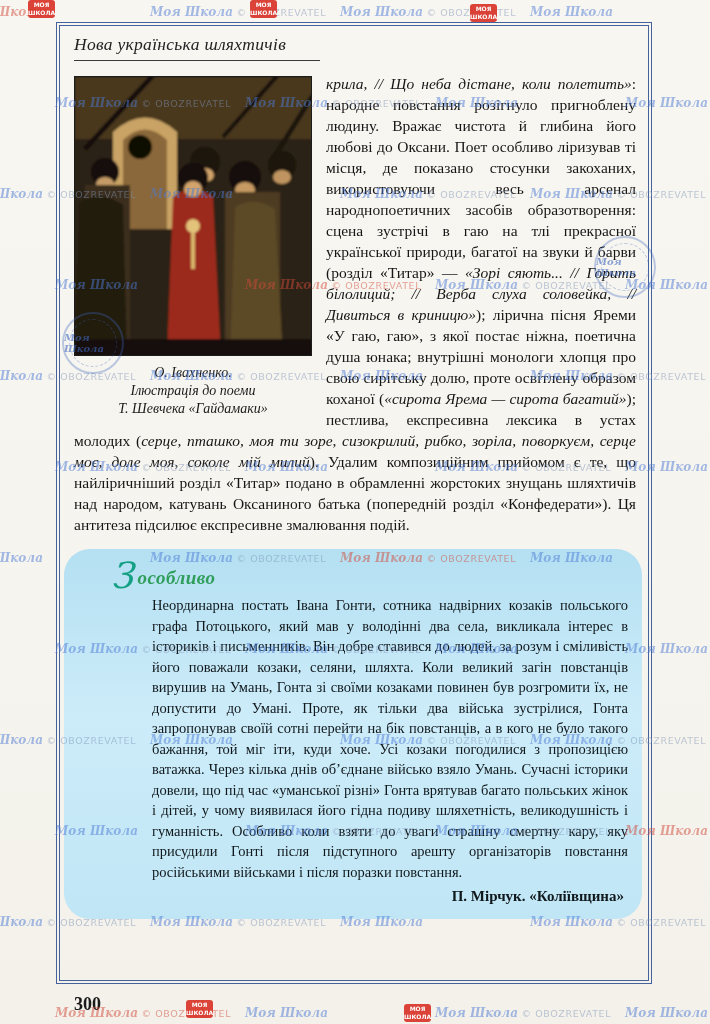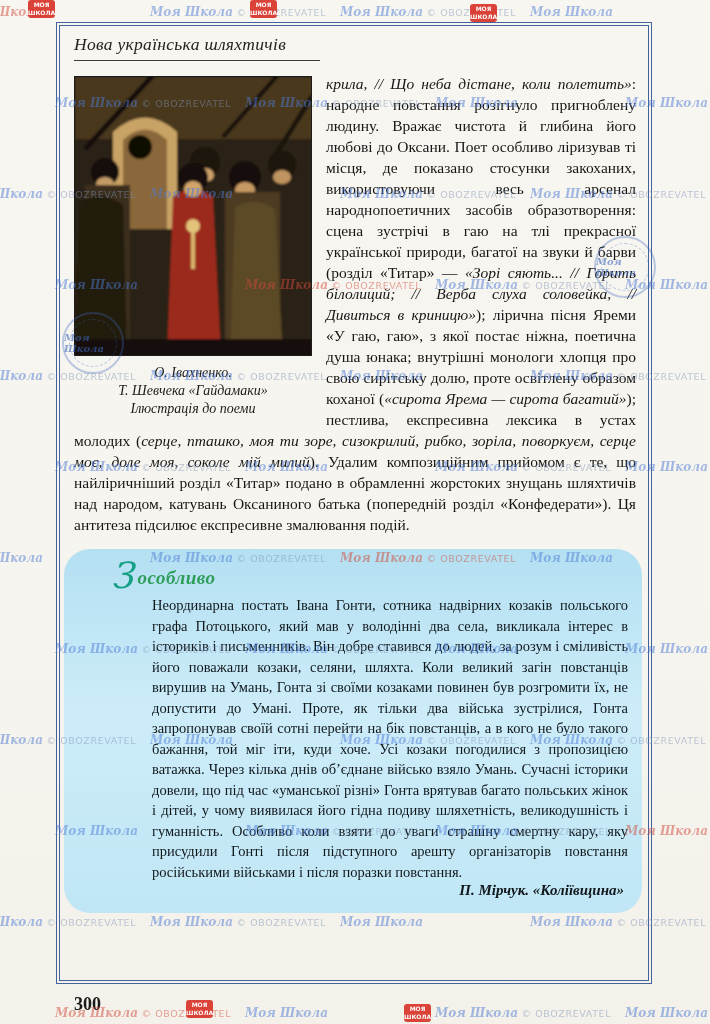--- a/index.html
+++ b/index.html
@@ -33,21 +33,21 @@
   .note-box { clear:none; margin-top:14px; margin-left:-10px; width:578px;
               background:linear-gradient(180deg,#b4e0f2 0%, #cdecf9 45%, #c0e6f5 100%);
               border-radius:26px; padding:4px 14px 14px 0; position:relative; }
   .note-title { margin-left:50px; height:38px; display:flex; align-items:flex-end; }
   .note-initial { font-family:"DejaVu Serif", serif; font-style:italic; font-size:36px;
                   line-height:30px; color:#14a084; margin-right:1px; transform:skewX(-6deg); }
   .note-title-rest { font-style:italic; font-weight:bold; font-size:19px; color:#2f9e5b;
                      letter-spacing:.5px; padding-bottom:2px; }
   .note-text { margin-left:88px; margin-top:4px; font-size:14.5px; line-height:20.5px;
                text-align:justify; color:#10181c; }
-  .note-attribution { margin-top:0; margin-right:4px; text-align:right; font-style:italic;
+  .note-attribution { margin-top:6px; margin-right:4px; text-align:right; 
                       font-weight:bold; font-size:15px; color:#10181c; }
 
   .page-number { position:absolute; left:74px; bottom:9px; font-weight:bold; font-size:18px; color:#1a1a1a; z-index:2; }
 
   
   .wm-layer { position:absolute; inset:0; z-index:5; pointer-events:none; }
   .wm { position:absolute; white-space:nowrap; opacity:.5; }
   .wm-brand { font-family:"DejaVu Serif", serif; font-style:italic; font-weight:bold;
               font-size:12px; color:var(--watermark-blue,#4d7bd6); }
   .wm-cop { font-family:"DejaVu Sans", sans-serif; font-size:9.5px; letter-spacing:.6px;
@@ -109,22 +109,22 @@
               <circle cx="118" cy="101" r="15" fill="#120c07"></circle>
               <ellipse cx="118" cy="112" rx="9" ry="8" fill="#d2a46c"></ellipse>
               <line x1="118" y1="152" x2="118" y2="192" stroke="#d8b36a" stroke-width="4"></line>
               <circle cx="118" cy="149" r="7" fill="#e3c27a"></circle>
               <rect y="262" width="238" height="18" fill="#17100a"></rect>
             </g>
           </svg>
         </div>
         <figcaption>
           <span>О. Івахненко.</span>
+          <span>Ілюстрація до поеми</span>
           <span>Т. Шевчека «Гайдамаки»</span>
-          <span>Ілюстрація до поеми</span>
         </figcaption>
       </figure>
 
       <p class="article-par"><span style="font-style: italic;">крила, // Що неба дістане, коли полетить»</span><span>: народне повстання розігнуло пригноблену людину. Вражає чистота й глибина його любові до Оксани. Поет особливо ліризував ті місця, де показано стосунки закоханих, використовуючи весь арсенал народнопоетичних засобів образотворення: сцена зустрічі в гаю на тлі прекрасної української природи, багатої на звуки й барви (розділ «Титар» — </span><span style="font-style: italic;">«Зорі сяють... // Горить білолиций; // Верба слуха соловейка, // Дивиться в криницю»</span><span>); лірична пісня Яреми «У гаю, гаю», з якої постає ніжна, поетична душа юнака; внутрішні монологи хлопця про свою сирітську долю, проте освітлену образом коханої (</span><span style="font-style: italic;">«сирота Ярема — сирота багатий»</span><span>); пестлива, експресивна лексика в устах молодих (</span><span style="font-style: italic;">серце, пташко, моя ти зоре, сизокрилий, рибко, зоріла, поворкуєм, серце моє, доле моя, соколе мій милий</span><span>). Удалим композиційним прийомом є те, що найліричніший розділ «Титар» подано в обрамленні жорстоких знущань шляхтичів над народом, катувань Оксаниного батька (попередній розділ «Конфедерати»). Ця антитеза підсилює експресивне змалювання подій.</span></p>
     </div>
 
     <div class="note-box">
       <div class="note-title">
         <span class="note-initial">З</span>
         <span class="note-title-rest">особливо</span>

